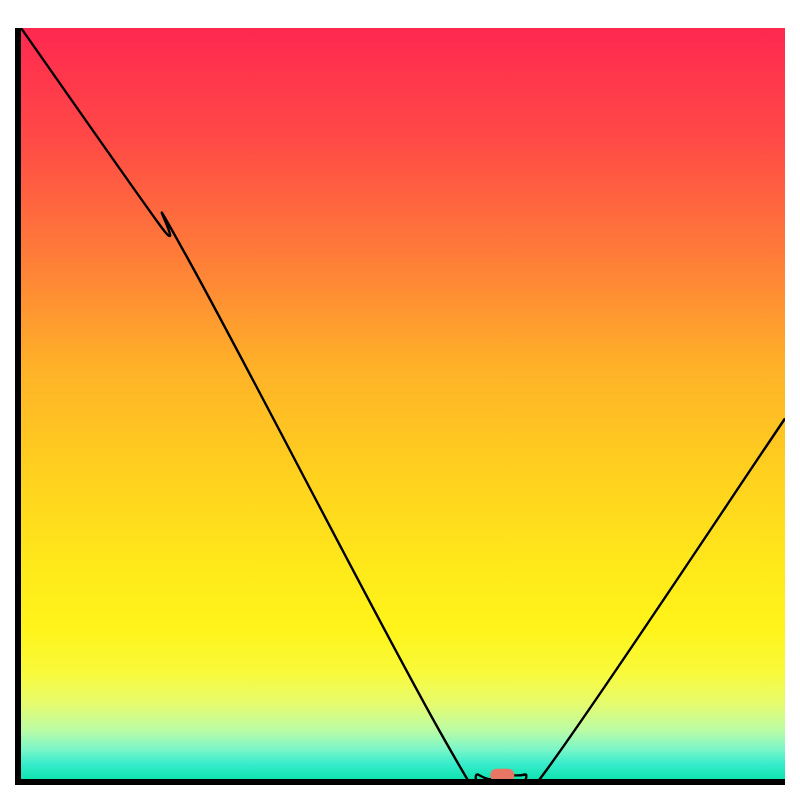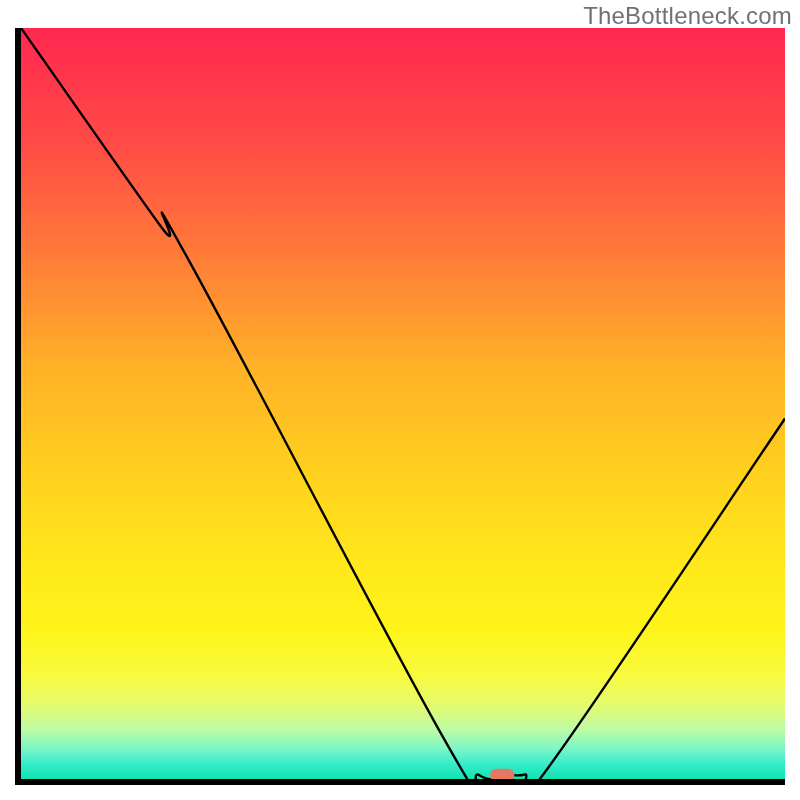--- a/index.html
+++ b/index.html
@@ -66,21 +66,20 @@
   .marker {
     fill: #e77764;
     stroke: none;
   }
 </style>
 </head>
 <body>
 
 <div class="frame">
 
-  <div class="watermark">TheBottleneck.com</div>
 
   <div class="plot-area">
     <svg class="plot-svg" viewBox="0 0 764 751" preserveAspectRatio="none">
       <path id="curve-path" class="curve" d="M 0.0 0.0 C 30.3 43.0, 100.5 144.0, 137.5 195.3 C 174.5 246.5, 105.9 120.5, 168.1 232.8 C 230.3 345.2, 356.3 592.8, 420.2 705.9 C 484.1 819.1, 443.3 738.2, 458.4 747.2 C 473.5 756.3, 478.9 747.4, 489.0 747.2 C 499.0 747.1, 495.8 748.1, 504.2 746.5 C 512.6 744.8, 470.0 818.0, 527.2 739.7 C 584.3 661.4, 711.9 467.3, 764.0 390.5"></path>
       <rect id="marker-rect" class="marker" rx="6" ry="6" x="469.3" y="740.7" width="24" height="13" fill="#e77764"></rect>
     </svg>
   </div>
 
 </div>
 

